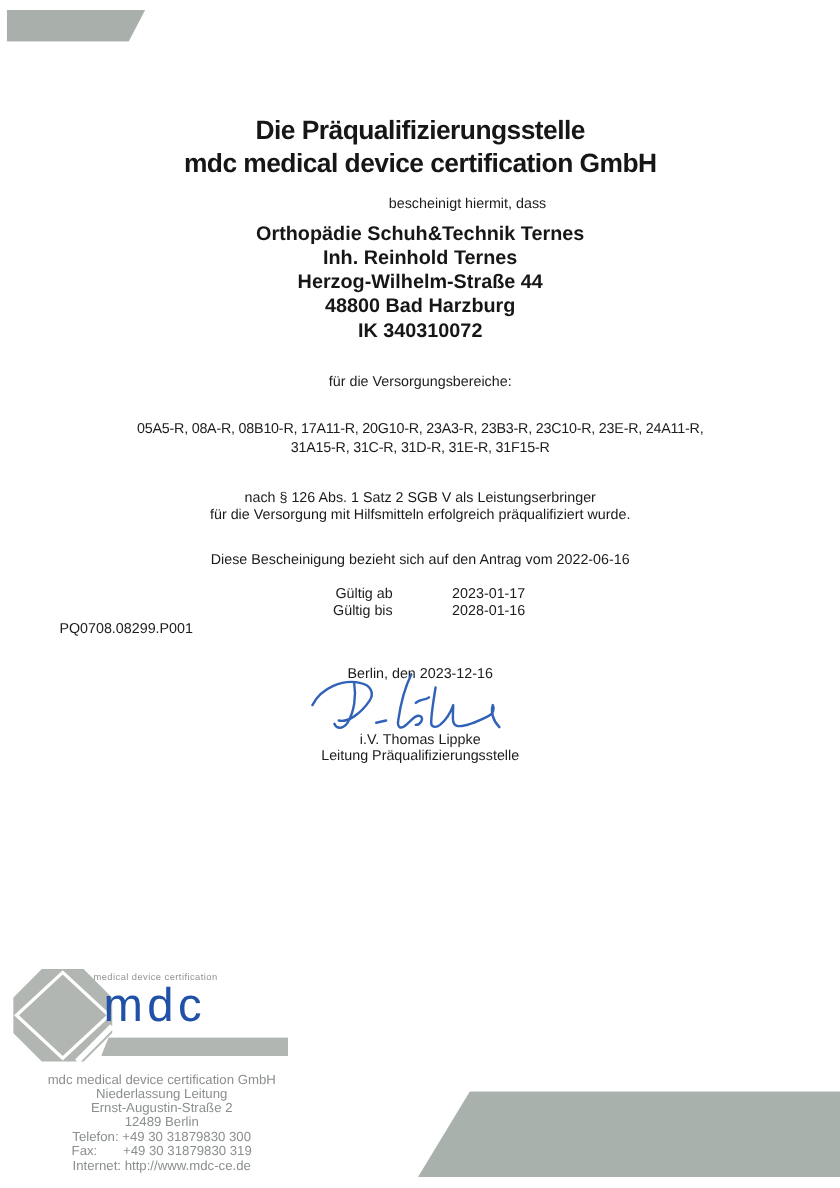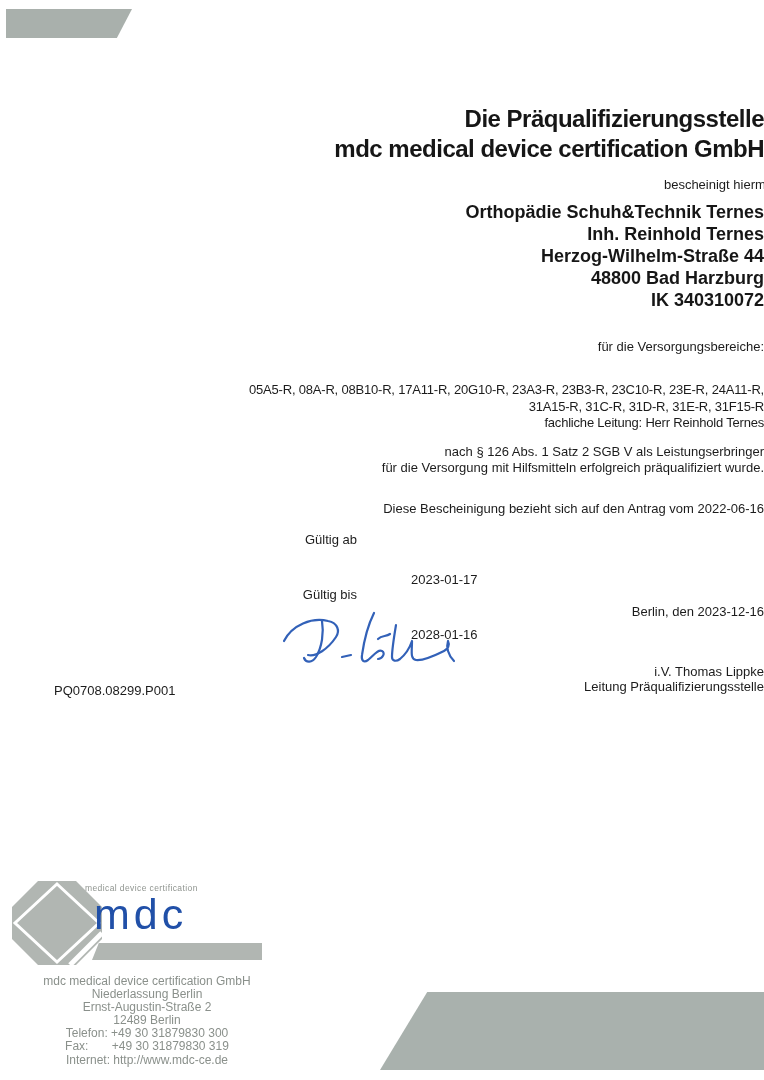--- a/index.html
+++ b/index.html
@@ -6,21 +6,21 @@
   .page {
     position: relative;
     width: 764px;
     height: 1080px;
     background: #ffffff;
     font-family: "Liberation Sans", sans-serif;
     color: #1c1c1c;
     overflow: hidden;
   }
   .abs { position: absolute; }
-  .center { left: 0; width: 764px; text-align: right; }
+  .center { left: 0; width: 764px; text-align: center; }
 
   .corner-band {
     left: 6px; top: 9px; width: 126px; height: 29px;
     background: #a9b0ac;
     clip-path: polygon(0 0, 100% 0, 88% 100%, 0 100%);
   }
   .bottom-shape {
     left: 380px; top: 992px; width: 384px; height: 78px;
     background: #a9b1ad;
     clip-path: polygon(12.3% 0, 100% 0, 100% 100%, 0 100%);
@@ -30,21 +30,21 @@
   .intro { top: 177px; font-size: 13px; padding-left: 43px; }
   .recipient { top: 201px; font-size: 18px; font-weight: bold; line-height: 22px; color: #161616; }
   .scope-heading { top: 339px; font-size: 13px; }
   .codes { top: 382px; font-size: 13px; line-height: 16.5px; letter-spacing: -0.2px; }
   .legal { top: 444px; font-size: 13px; line-height: 15.5px; }
   .application-note { top: 501px; font-size: 13px; }
 
   .validity { top: 532px; left: 0; width: 764px; font-size: 13px; }
   .validity .row { display: flex; line-height: 15.4px; }
   .validity .lbl { width: 357px; text-align: right; }
-  .validity .val { margin-left: 54px; text-align: left; margin-top: 40px; }
+  .validity .val { margin-left: 54px; text-align: left; }
 
   .place-date { top: 604px; font-size: 13px; }
   .sig-svg { left: 278px; top: 611px; }
   .signer { top: 664px; font-size: 13px; }
   .signer-title { top: 679px; font-size: 13px; }
 
   .mdc-mark { left: 12px; top: 881px; }
   .mdc-tagline { left: 85px; top: 883px; font-size: 8.5px; letter-spacing: 0.4px; color: #8f948f; }
   .mdc-wordmark { left: 94px; top: 886px; font-size: 43px; line-height: 56px; letter-spacing: 4px; color: #2150a8; }
   .mdc-bar {
@@ -85,21 +85,20 @@
     <div>Herzog-Wilhelm-Straße 44</div>
     <div>48800 Bad Harzburg</div>
     <div>IK 340310072</div>
   </div>
 
   <div class="abs center scope-heading">für die Versorgungsbereiche:</div>
 
   <div class="abs center codes">
     <div>05A5-R, 08A-R, 08B10-R, 17A11-R, 20G10-R, 23A3-R, 23B3-R, 23C10-R, 23E-R, 24A11-R,</div>
     <div>31A15-R, 31C-R, 31D-R, 31E-R, 31F15-R</div>
-    <div>fachliche Leitung: Herr Reinhold Ternes</div>
   </div>
 
   <div class="abs center legal">
     <div>nach § 126 Abs. 1 Satz 2 SGB V als Leistungserbringer</div>
     <div>für die Versorgung mit Hilfsmitteln erfolgreich präqualifiziert wurde.</div>
   </div>
 
   <div class="abs center application-note">Diese Bescheinigung bezieht sich auf den Antrag vom 2022-06-16</div>
 
   <div class="abs validity">
@@ -137,21 +136,21 @@
     <polygon points="45,3 87,42 45,81 3,42" fill="none" stroke="#ffffff" stroke-width="3"></polygon>
     <line x1="58" y1="84" x2="90" y2="52" stroke="#ffffff" stroke-width="5"></line>
   </svg>
   <div class="abs mdc-tagline">medical device certification</div>
   <div class="abs mdc-wordmark">mdc</div>
   <div class="abs mdc-bar"></div>
 
 
   <div class="abs footer">
     <div class="footer-line">mdc medical device certification GmbH</div>
-    <div class="footer-line">Niederlassung Berlin</div>
+    <div class="footer-line">Niederlassung Leitung</div>
     <div class="footer-line">Ernst-Augustin-Straße 2</div>
     <div class="footer-line">12489 Berlin</div>
     <div class="footer-line">Telefon: +49 30 31879830 300</div>
     <div class="footer-line">Fax:       +49 30 31879830 319</div>
     <div class="footer-line">Internet: http://www.mdc-ce.de</div>
   </div>
 
   <div class="abs bottom-shape"></div>
 
 </div>

